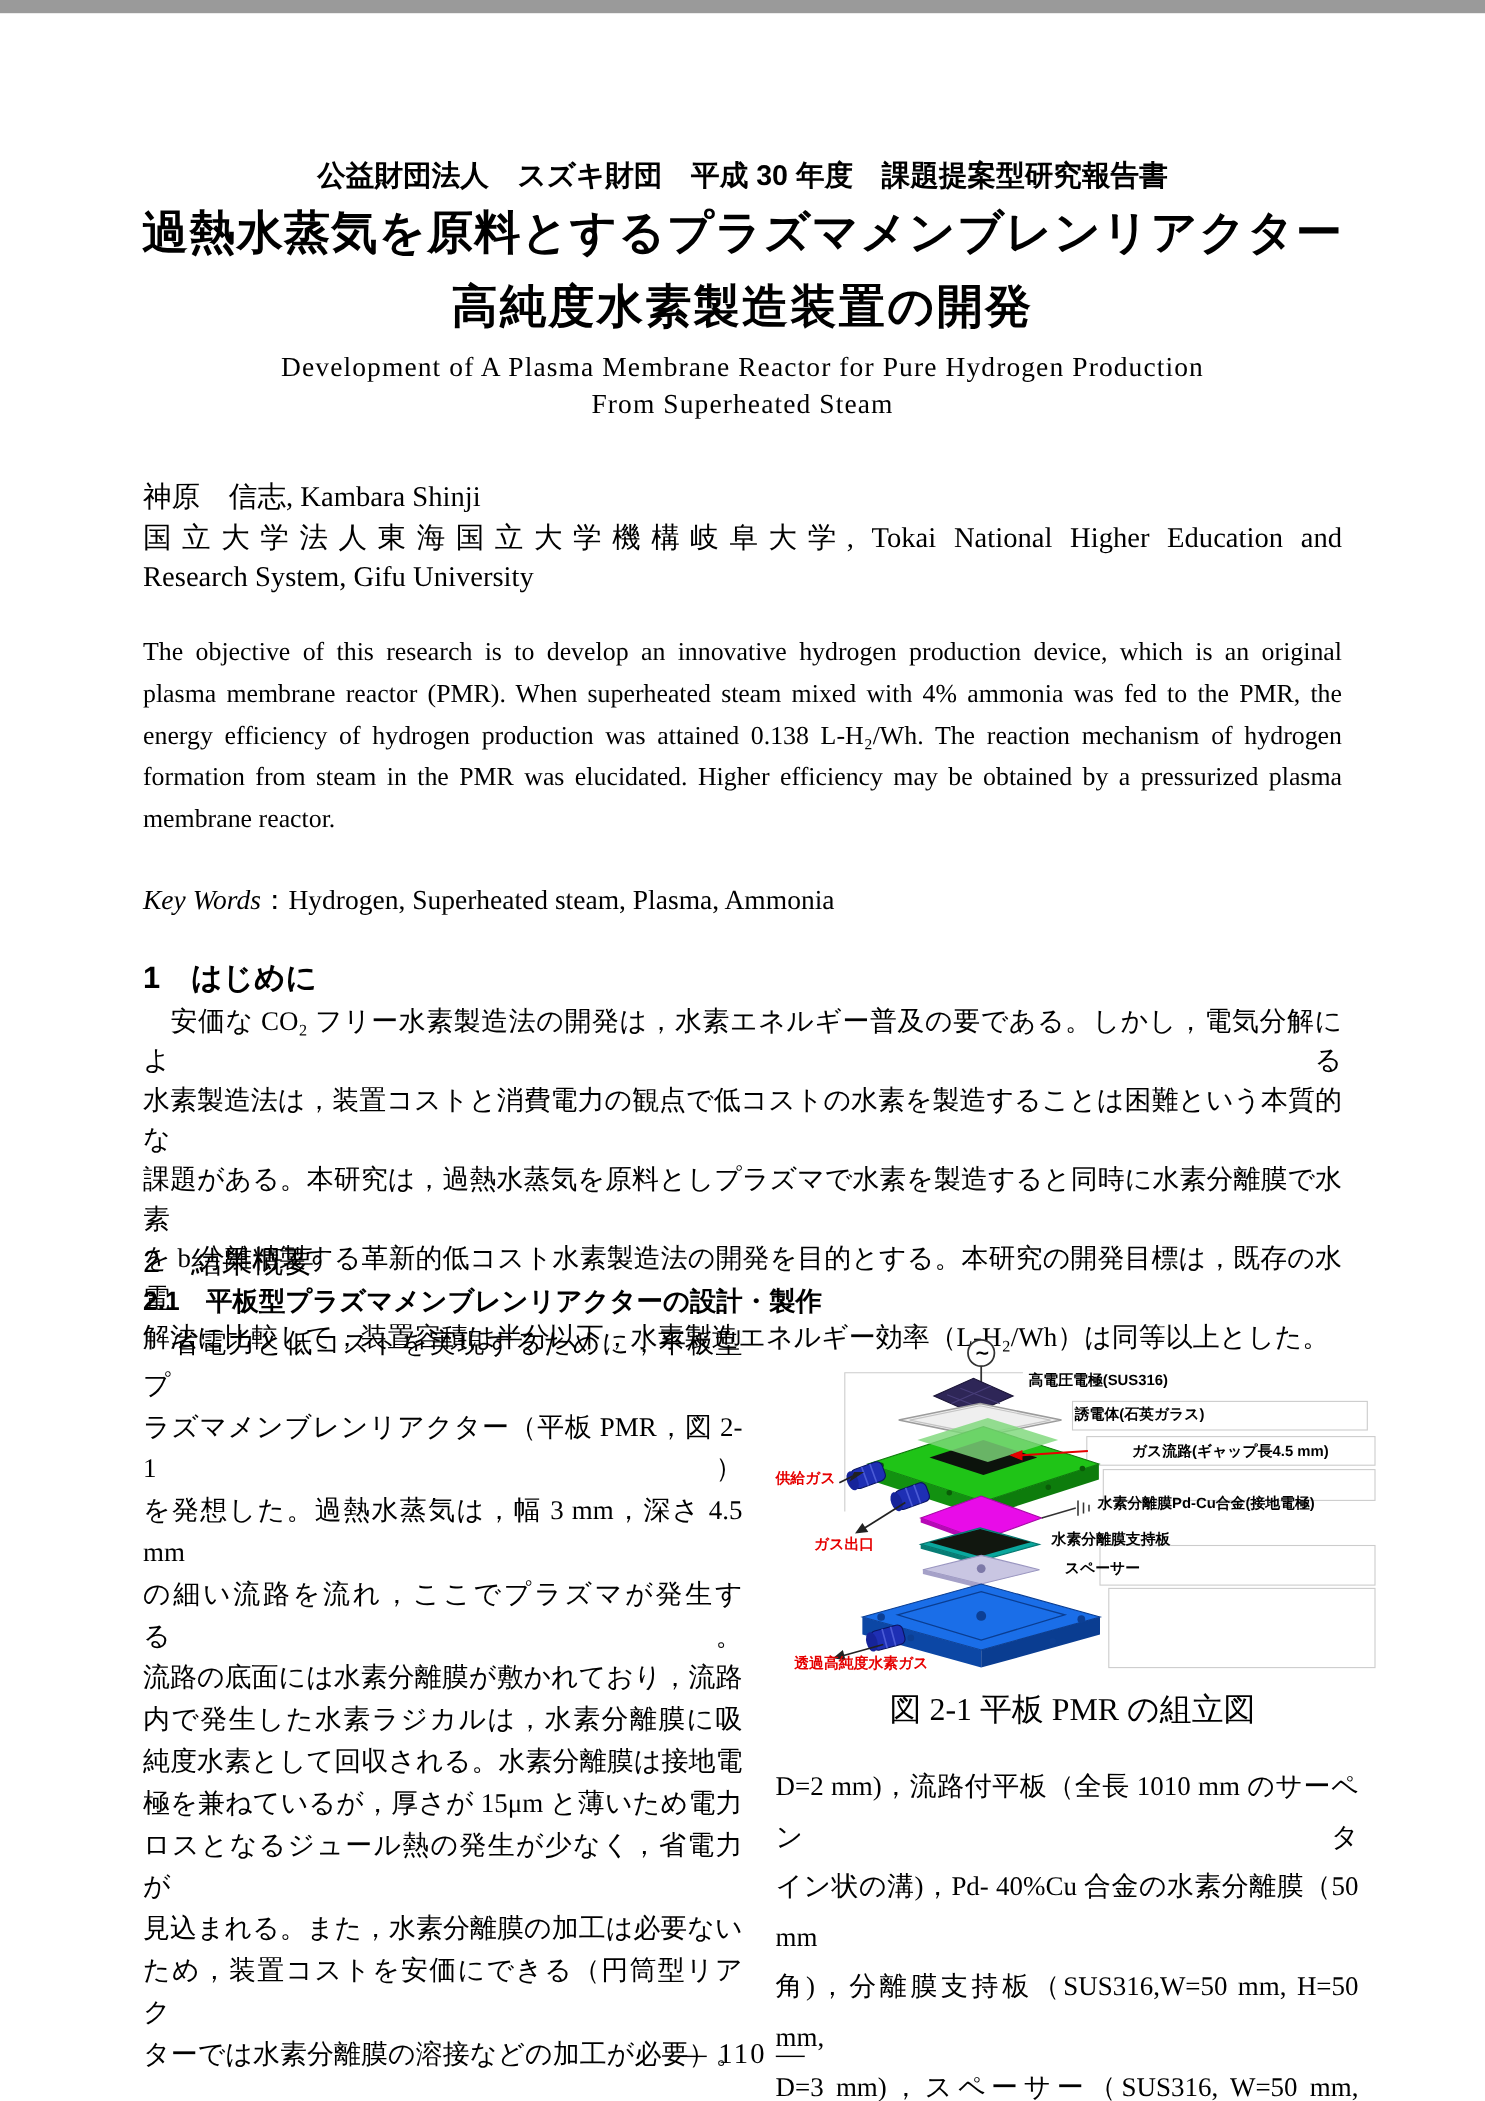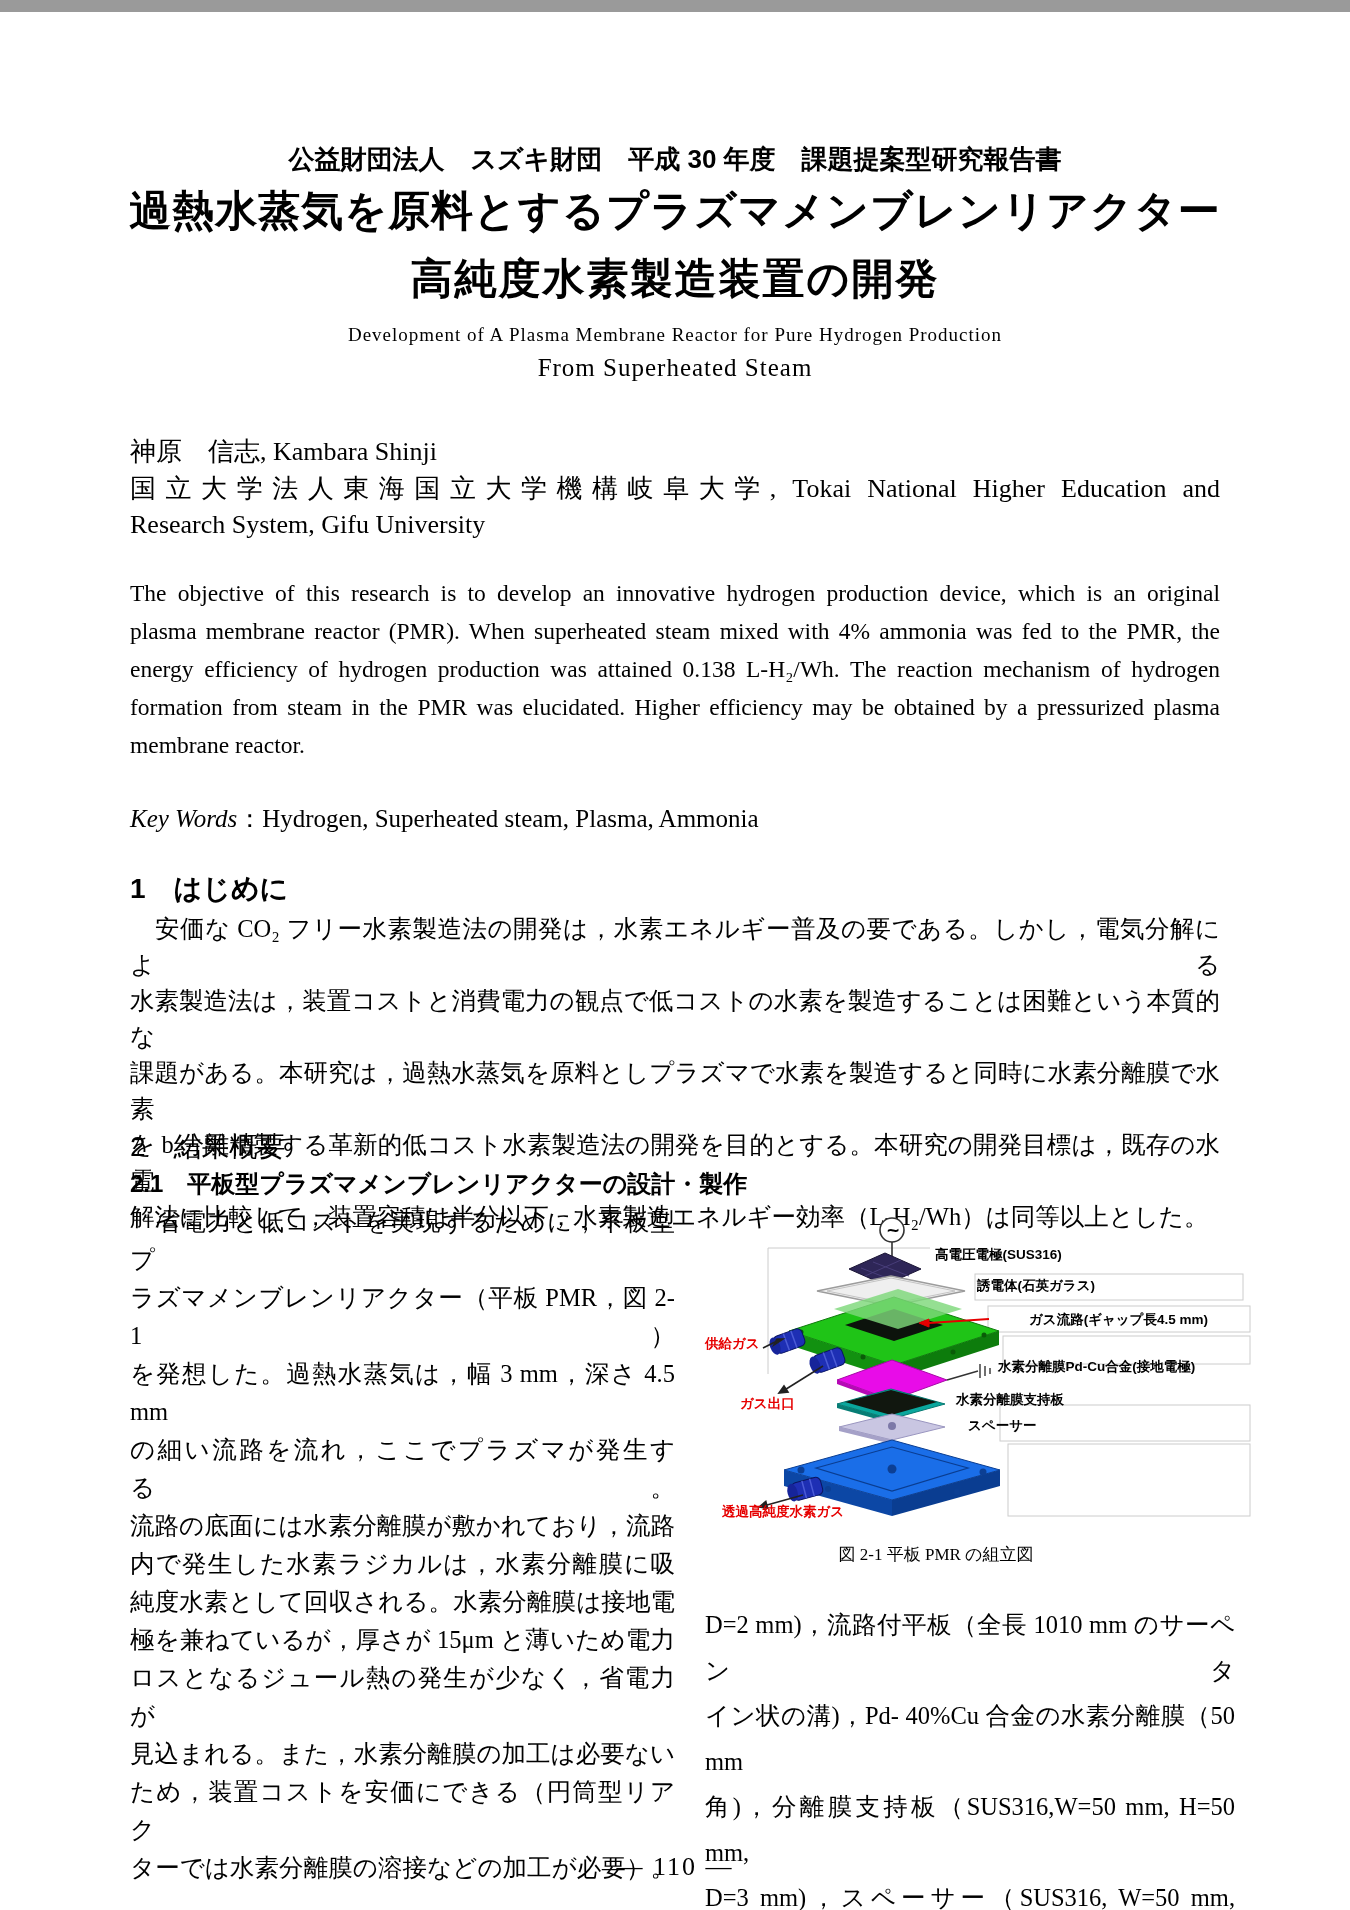--- a/index.html
+++ b/index.html
@@ -12,21 +12,21 @@
     font-family:"Liberation Serif", serif;
     color:#000;
   }
   .abs{position:absolute;}
   .center{text-align:center;}
   .gothic{font-family:"Liberation Sans", sans-serif;}
 
   .doc-header{left:130px;top:132px;width:1090px;font-size:26px;font-weight:bold;line-height:30px;}
   .title-jp1{left:110px;top:172px;width:1130px;font-size:42px;font-weight:bold;line-height:54px;letter-spacing:1px;}
   .title-jp2{left:110px;top:240px;width:1130px;font-size:42px;font-weight:bold;line-height:54px;letter-spacing:2px;}
-  .title-en1{left:130px;top:308px;width:1090px;font-size:19px;line-height:30px;letter-spacing:1px;}
+  .title-en1{left:130px;top:308px;width:1090px;font-size:25px;line-height:30px;letter-spacing:1px;}
   .title-en2{left:130px;top:341px;width:1090px;font-size:25px;line-height:30px;letter-spacing:1px;}
 
   .author-line{left:130px;top:424px;width:1090px;font-size:26px;line-height:32px;}
   .affil-line1{left:130px;top:461px;width:1090px;font-size:26px;line-height:32px;text-align:justify;text-align-last:justify;}
   .affil-line2{left:130px;top:497px;width:1090px;font-size:26px;line-height:32px;}
 
   .abstract{left:130px;top:562px;width:1090px;font-size:23.5px;}
   .abstract .ln{line-height:38px;text-align:justify;text-align-last:justify;}
   .abstract .ln.last{text-align-last:left;}
 
@@ -46,21 +46,21 @@
 
   .colR-text{left:705px;top:1590px;width:530px;font-size:24.5px;}
   .colR-text .ln{line-height:45.5px;text-align:justify;text-align-last:justify;}
 
   .figure{left:695px;top:1196px;width:560px;height:330px;}
   .figure svg{position:absolute;left:0;top:0;}
   .fig-label{position:absolute;font-family:"Liberation Sans", sans-serif;font-weight:bold;font-size:13.5px;line-height:15px;white-space:nowrap;color:#000;}
   .fig-label.red{color:#e60000;}
   .ac-symbol{position:absolute;left:190px;top:12px;width:16px;text-align:center;font-size:17px;font-weight:bold;font-family:"DejaVu Sans", sans-serif;}
 
-  .fig-caption{left:671px;top:1528px;width:530px;font-size:17px;line-height:30px;text-align:center;}
+  .fig-caption{left:710px;top:1528px;width:530px;font-size:29px;line-height:30px;text-align:center;}
   .page-number{left:130px;top:1840px;width:1090px;font-size:26px;line-height:30px;letter-spacing:2px;}
 </style>
 </head>
 <body>
 
 <div class="page">
 
   <div class="abs doc-header center gothic">公益財団法人　スズキ財団　平成 30 年度　課題提案型研究報告書</div>
   <div class="abs title-jp1 center gothic">過熱水蒸気を原料とするプラズマメンブレンリアクター</div>
   <div class="abs title-jp2 center gothic">高純度水素製造装置の開発</div>

